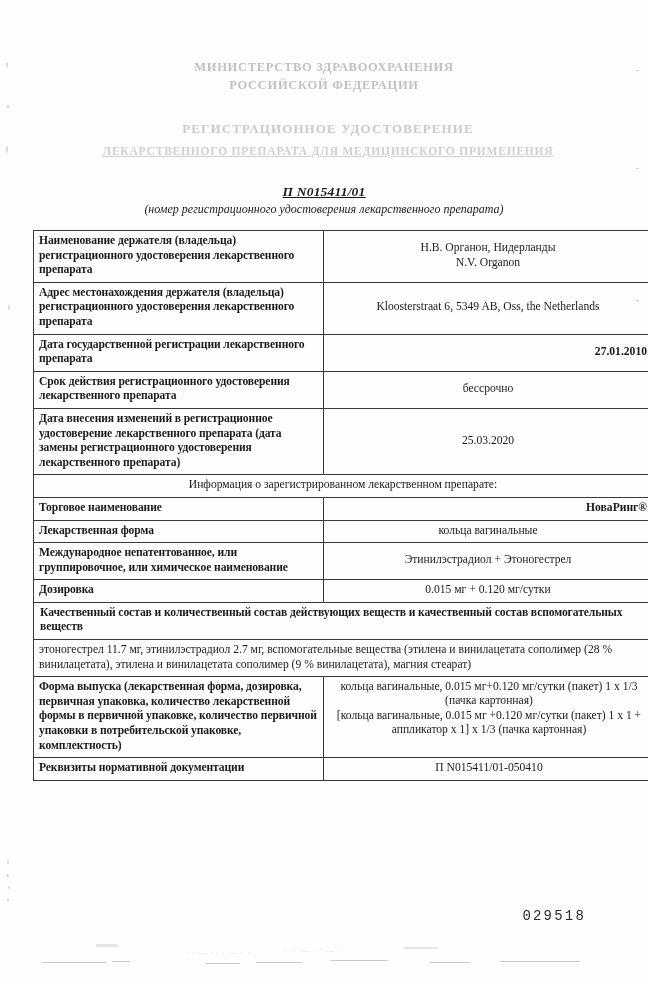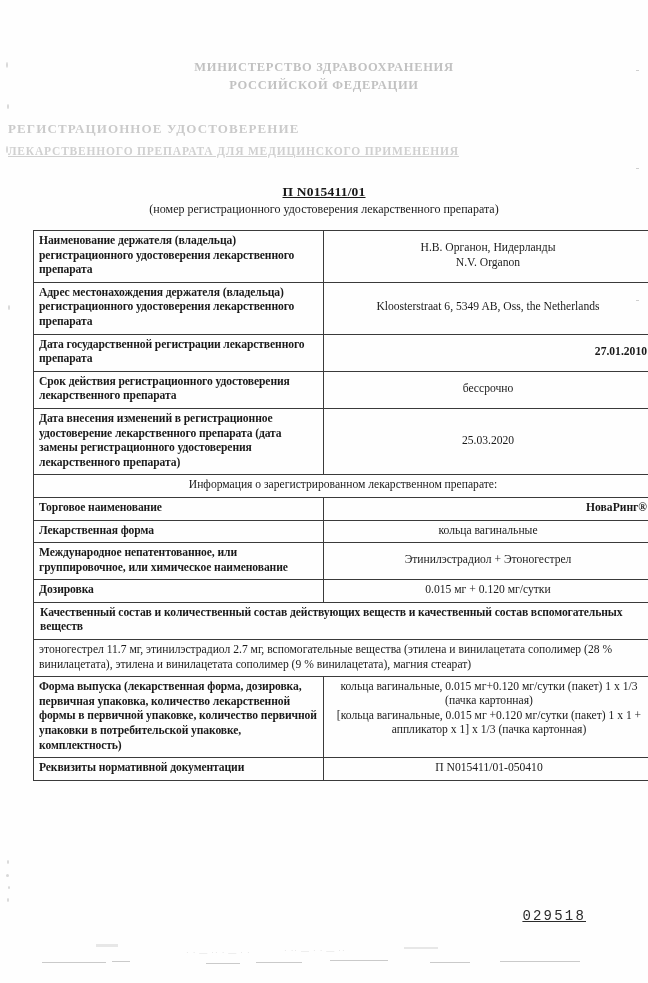--- a/index.html
+++ b/index.html
@@ -47,20 +47,21 @@
     font-weight: 600;
     text-transform: uppercase;
     filter: blur(0.45px);
     opacity: 0.88;
   }
   .cert-kind {
     position: absolute;
     left: 0;
     right: 0;
     top: 118px;
+    text-align: center;
     color: #c2c2c2;
     font-size: 13px;
     letter-spacing: 1.1px;
     line-height: 22px;
     font-weight: 600;
     text-transform: uppercase;
     filter: blur(0.55px);
     opacity: 0.85;
     padding-left: 8px;
   }
@@ -71,20 +72,21 @@
     text-decoration: underline;
   }
 
   
   .regnum {
     position: absolute;
     left: 0;
     right: 0;
     top: 182px;
     text-align: center;
+    font-style: italic;
   }
   .regnum .num {
     font-weight: bold;
     font-size: 13.5px;
     text-decoration: underline;
     letter-spacing: 0.2px;
   }
   .regnum .caption {
     display: block;
     margin-top: 2px;
@@ -138,21 +140,20 @@
 
   
   .serial {
     position: absolute;
     right: 62px;
     top: 908px;
     font-family: "Liberation Mono", "DejaVu Sans Mono", monospace;
     font-size: 14px;
     letter-spacing: 2.2px;
     color: #2b2b2b;
-    text-decoration: underline;
   }
 
   
   .smudge {
     position: absolute;
     background: #e0e0e0;
     opacity: 0.75;
     filter: blur(0.6px);
   }
   .smudge-line {

